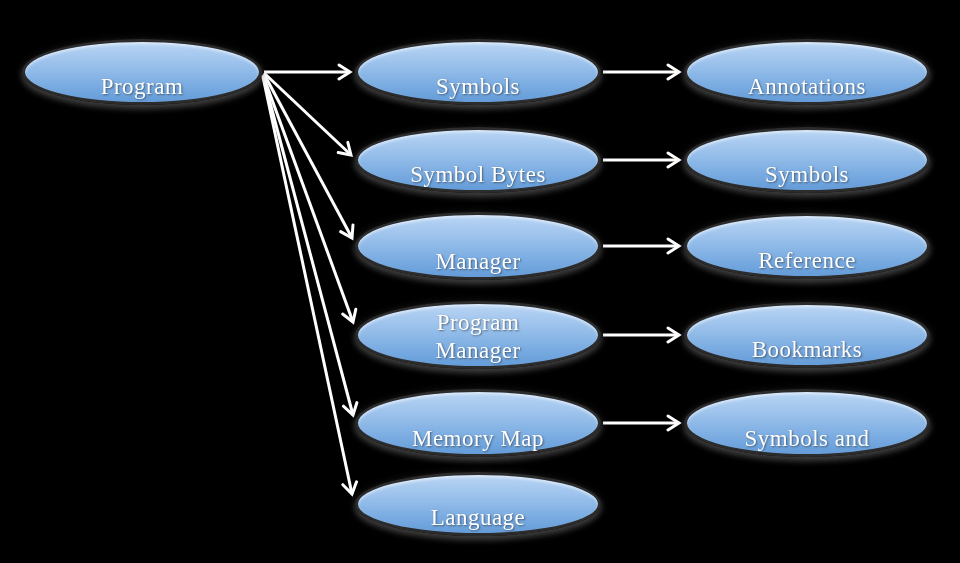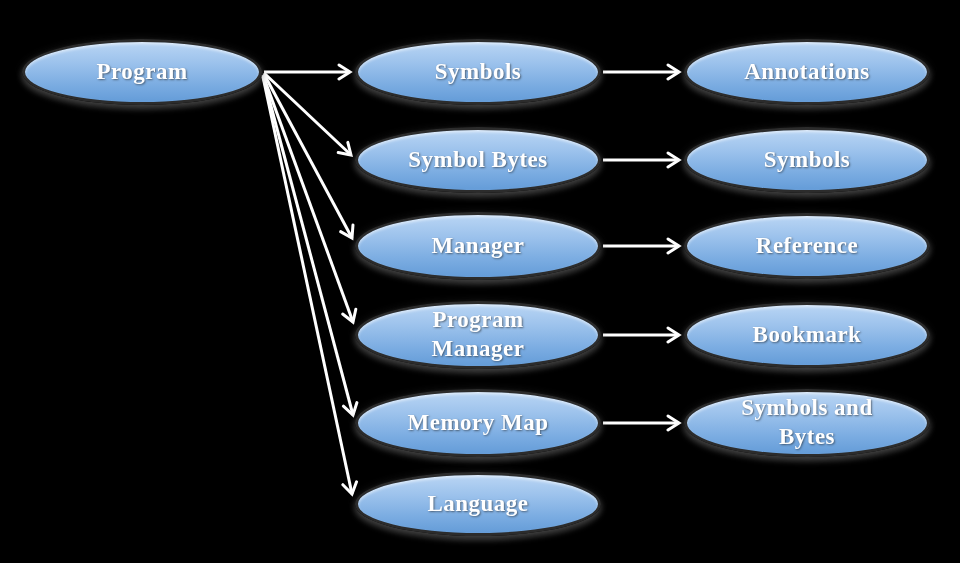--- a/index.html
+++ b/index.html
@@ -24,24 +24,23 @@
     pointer-events: none;
   }
   .node {
     position: absolute;
     border-radius: 50%;
     border: 3px solid #2c2c2c;
     background: linear-gradient(180deg, #b9d5f4 0%, #9cc2ec 35%, #7cade2 70%, #649cd8 100%);
     box-shadow: 0 4px 6px rgba(125,125,125,0.45), 0 1px 10px rgba(90,90,90,0.30),
                 inset 0 2px 3px rgba(255,255,255,0.55);
     display: flex;
-    align-items: center;
+    align-items: flex-end;
     justify-content: center;
     box-sizing: border-box;
-    font-weight: bold;
   }
   .node-label {
     color: #ffffff;
     font-size: 23px;
     line-height: 1.25;
     text-align: center;
     text-shadow: 1px 1px 2px rgba(30,30,30,0.55);
     letter-spacing: 0.5px;
     user-select: none;
   }
@@ -107,32 +106,31 @@
         </div>
       </div>
       <div class="node" style="left: 355px; top: 301px; width: 246px; height: 68px;">
         <div class="node-label">
           <div>Program</div>
           <div>Manager</div>
         </div>
       </div>
       <div class="node" style="left: 684px; top: 302px; width: 246px; height: 66px;">
         <div class="node-label">
-          <div>Bookmark</div>
+          <div>Bookmarks</div>
         </div>
       </div>
       <div class="node" style="left: 355px; top: 389px; width: 246px; height: 68px;">
         <div class="node-label">
           <div>Memory Map</div>
         </div>
       </div>
       <div class="node" style="left: 684px; top: 389px; width: 246px; height: 68px;">
         <div class="node-label">
           <div>Symbols and</div>
-          <div>Bytes</div>
         </div>
       </div>
       <div class="node" style="left: 355px; top: 472px; width: 246px; height: 64px;">
         <div class="node-label">
           <div>Language</div>
         </div>
       </div>
     </div>
 </div>
 

